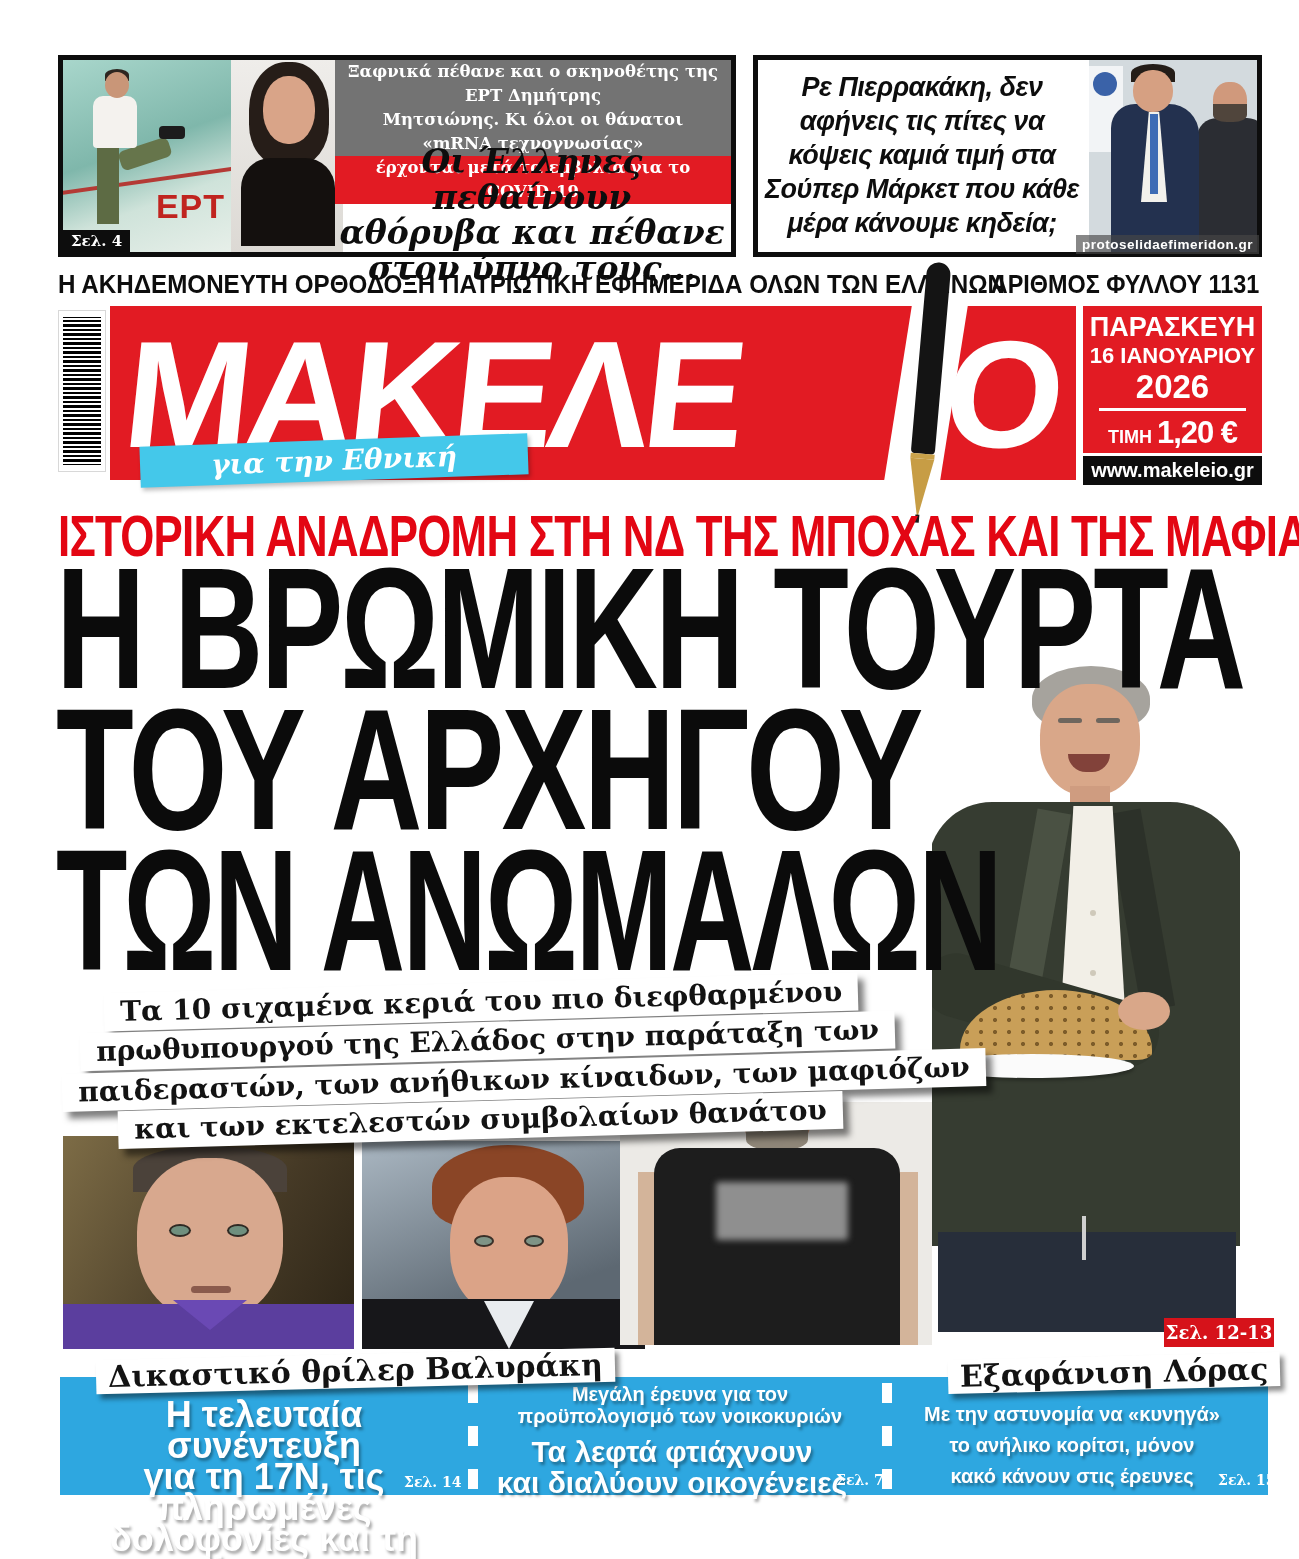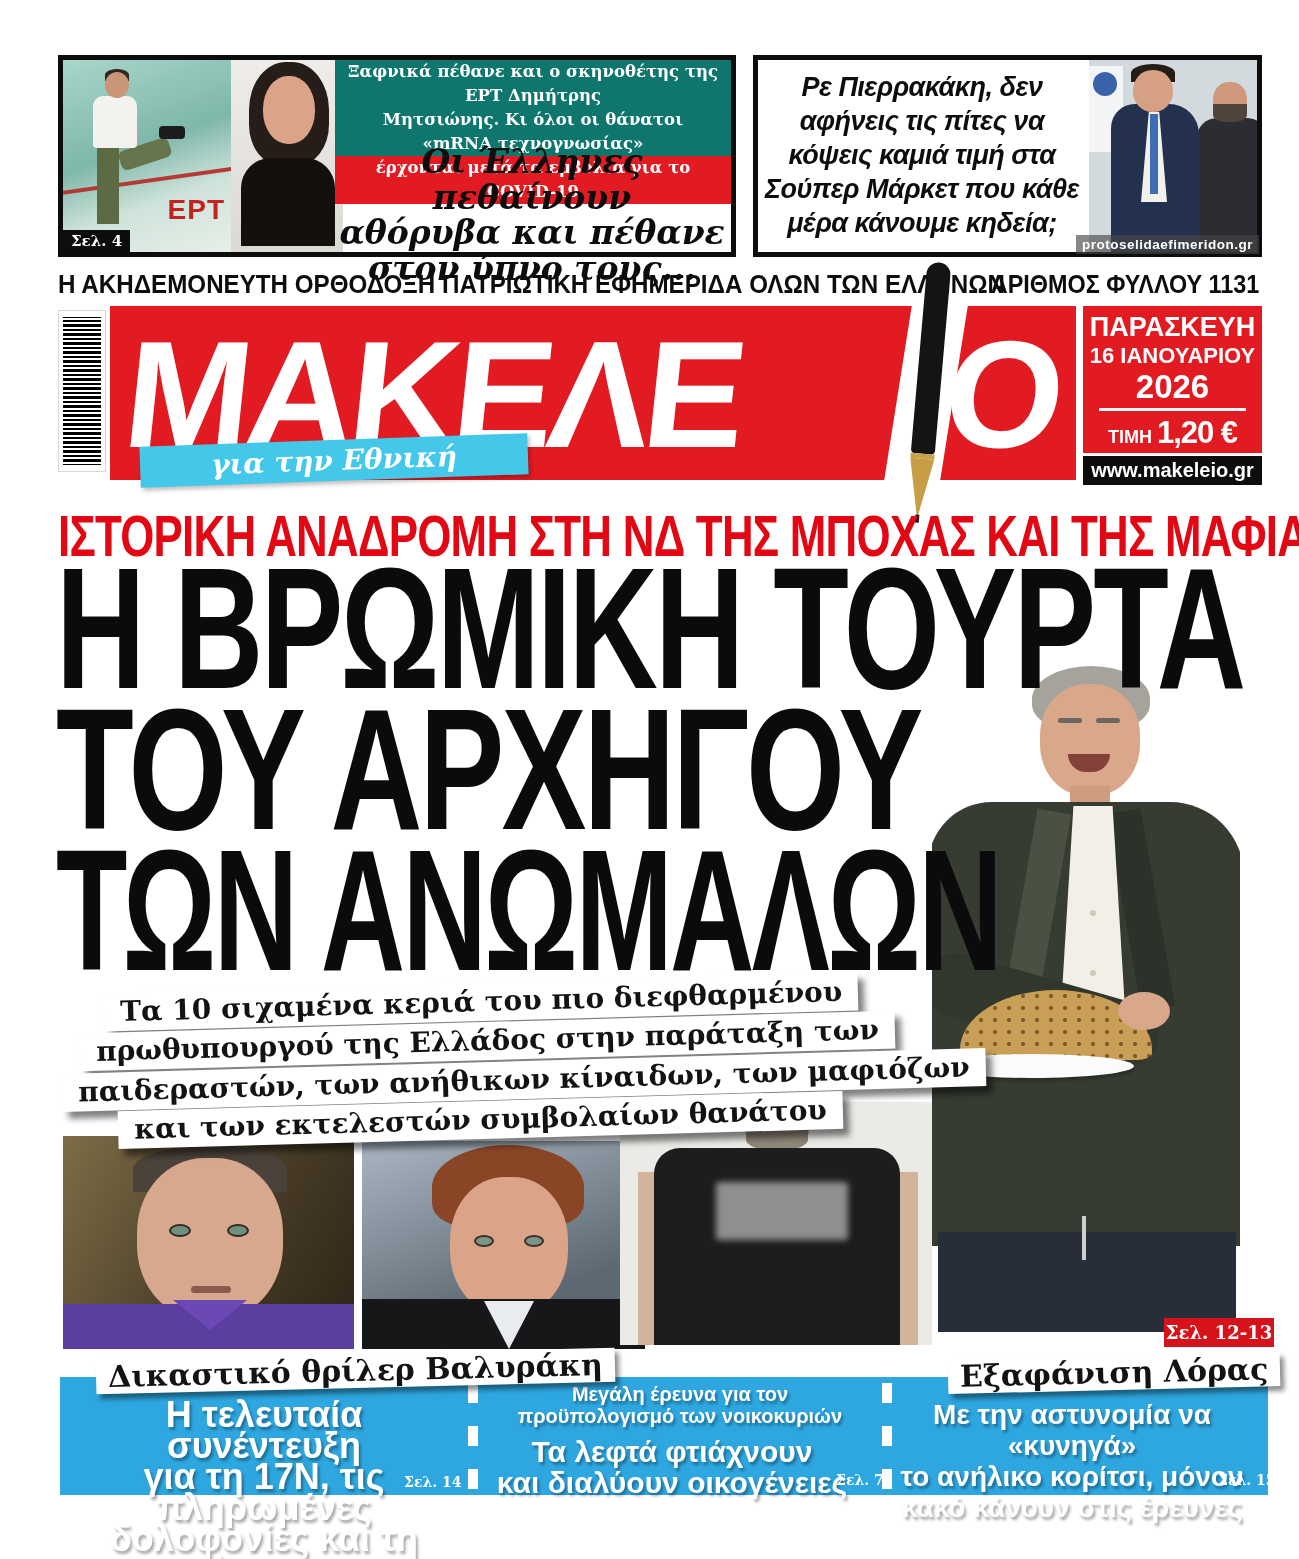--- a/index.html
+++ b/index.html
@@ -16,30 +16,30 @@
 
   .ert-photo{position:absolute;left:0;top:0;width:168px;height:100%;overflow:hidden;
              background:linear-gradient(160deg,#a8d6cb 0%,#7fb7ab 45%,#cfe3da 70%,#e7efe9 100%);}
   .ert-photo .floorline{position:absolute;left:-10px;top:118px;width:200px;height:4px;background:#b43a35;transform:rotate(-8deg);}
   .ert-man-shirt{position:absolute;left:30px;top:36px;width:44px;height:52px;background:#f4f2ee;border-radius:10px 10px 4px 4px;}
   .ert-man-head{position:absolute;left:42px;top:12px;width:24px;height:26px;background:#c99678;border-radius:50%;}
   .ert-man-hair{position:absolute;left:42px;top:9px;width:24px;height:12px;background:#2e2620;border-radius:50% 50% 0 0;}
   .ert-man-leg1{position:absolute;left:34px;top:86px;width:22px;height:78px;background:#5d6b44;}
   .ert-man-leg2{position:absolute;left:56px;top:84px;width:52px;height:20px;background:#66754b;transform:rotate(-18deg);border-radius:6px;}
   .ert-man-shoe{position:absolute;left:96px;top:66px;width:26px;height:13px;background:#1c1c1c;border-radius:4px;}
-  .ert-logo{position:absolute;right:6px;bottom:26px;color:#c0241f;font-weight:bold;font-size:28px;letter-spacing:1px;margin-left:44px;}
+  .ert-logo{position:absolute;right:6px;bottom:26px;color:#c0241f;font-weight:bold;font-size:34px;letter-spacing:1px;margin-left:44px;}
   .anchor-photo{position:absolute;left:168px;top:0;width:112px;height:100%;overflow:hidden;background:linear-gradient(#efedea,#dcd9d4);}
   .anchor-hair{position:absolute;left:18px;top:2px;width:80px;height:104px;background:#261d18;border-radius:46% 46% 40% 40%;}
   .anchor-face{position:absolute;left:32px;top:16px;width:52px;height:68px;background:#d9a488;border-radius:48%;}
   .anchor-body{position:absolute;left:10px;top:98px;width:94px;height:88px;background:#14100e;border-radius:30px 30px 0 0;}
   .pageref-badge{position:absolute;left:0;bottom:0;background:#0d0d0d;color:#fff;
                  font-family:"DejaVu Serif",serif;font-weight:bold;font-size:15px;padding:2px 8px;}
   .ba-banner{position:absolute;left:272px;top:0;right:0;text-align:center;color:#fff;
              font-family:"DejaVu Serif",serif;font-weight:bold;font-size:16.5px;line-height:1.45;}
-  .ba-banner .l{display:block;background:#0f766e;padding:0 12px;}
+  .ba-banner .l{display:block;background:#737373;padding:0 12px;}
   .ba-banner .l3{display:inline-block;background:#e21b23;padding:0 10px;}
   .ba-head{position:absolute;left:272px;right:2px;top:84px;text-align:center;color:#0d0d0d;
            font-family:"DejaVu Serif",serif;font-style:italic;font-weight:bold;font-size:33px;line-height:1.08;}
   .bb-head{position:absolute;left:4px;top:10px;width:320px;text-align:center;color:#0d0d0d;
            font-weight:bold;font-style:italic;font-size:27px;line-height:1.26;letter-spacing:-0.5px;}
   .bb-photo{position:absolute;right:0;top:0;width:168px;height:100%;overflow:hidden;background:#d3dade;}
   .bb-poster{position:absolute;left:0;top:6px;width:34px;height:86px;background:#f2f4f6;}
   .bb-poster:after{content:"";position:absolute;left:4px;top:6px;width:24px;height:24px;border-radius:50%;background:#3a62a8;}
   .bb-manA-body{position:absolute;left:22px;top:44px;width:88px;height:150px;background:#23314f;border-radius:24px 30px 0 0;}
   .bb-manA-shirt{position:absolute;left:52px;top:52px;width:26px;height:90px;background:#f2f1ec;clip-path:polygon(30% 0,70% 0,100% 100%,0 100%);}
@@ -150,21 +150,21 @@
   #sep1{left:468px;} #sep2{left:882px;}
   .colheader{position:absolute;z-index:6;background:#fff;color:#131313;white-space:nowrap;
              font-family:"DejaVu Serif",serif;font-weight:bold;font-size:30px;line-height:34px;
              padding:0 12px;transform:rotate(-1.4deg);box-shadow:4px 5px 5px rgba(0,0,0,0.45);}
   .coltext{position:absolute;z-index:5;color:#fff;text-align:center;font-weight:bold;
            text-shadow:2px 3px 3px rgba(0,0,0,0.35);}
   .coltext .ln{display:block;}
   #col1text{left:64px;top:1399px;width:400px;font-size:36px;line-height:31px;}
   #col2kicker{left:482px;top:1383px;width:396px;font-size:20px;line-height:22px;}
   #col2text{left:474px;top:1428px;width:396px;font-size:30px;line-height:31px;margin-top:8px;}
-  #col3text{left:876px;top:1399px;width:392px;font-size:28px;line-height:31px;}
+  #col3text{left:876px;top:1399px;width:392px;font-size:20px;line-height:31px;}
   .colref{position:absolute;z-index:6;color:#fff;font-family:"DejaVu Serif",serif;font-weight:bold;font-size:14px;}
   #ref1{left:404px;top:1474px;} #ref2{left:836px;top:1472px;} #ref3{left:1218px;top:1472px;}
 </style>
 </head>
 <body>
 
 <div class="page">
 
   <div class="topbox" id="boxA">
     <div class="ert-photo">

